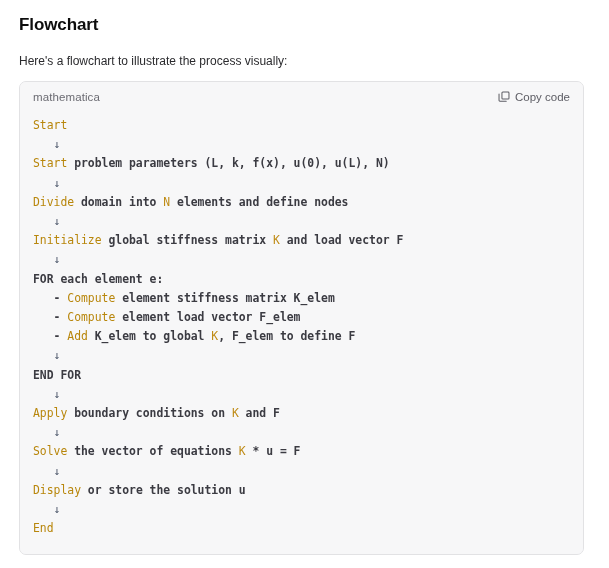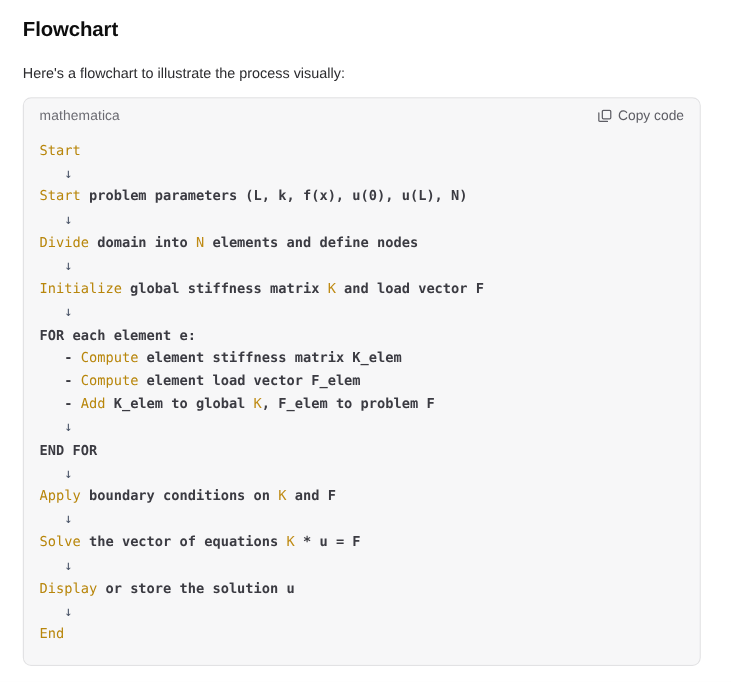--- a/index.html
+++ b/index.html
@@ -120,21 +120,21 @@
 <span><span>   </span><span class="arrow">↓</span></span>
 <span><span class="kw">Start</span><span class="plain"> problem parameters (L, k, f(x), u(0), u(L), N)</span></span>
 <span><span>   </span><span class="arrow">↓</span></span>
 <span><span class="kw">Divide</span><span class="plain"> domain into </span><span class="kw2">N</span><span class="plain"> elements and define nodes</span></span>
 <span><span>   </span><span class="arrow">↓</span></span>
 <span><span class="kw">Initialize</span><span class="plain"> global stiffness matrix </span><span class="kw2">K</span><span class="plain"> and load vector F</span></span>
 <span><span>   </span><span class="arrow">↓</span></span>
 <span><span class="plain">FOR each element e:</span></span>
 <span><span>   </span><span class="plain">- </span><span class="kw">Compute</span><span class="plain"> element stiffness matrix K_elem</span></span>
 <span><span>   </span><span class="plain">- </span><span class="kw">Compute</span><span class="plain"> element load vector F_elem</span></span>
-<span><span>   </span><span class="plain">- </span><span class="kw">Add</span><span class="plain"> K_elem to global </span><span class="kw2">K</span><span class="plain">, F_elem to problem F</span></span>
+<span><span>   </span><span class="plain">- </span><span class="kw">Add</span><span class="plain"> K_elem to global </span><span class="kw2">K</span><span class="plain">, F_elem to define F</span></span>
 <span><span>   </span><span class="arrow">↓</span></span>
 <span><span class="plain">END FOR</span></span>
 <span><span>   </span><span class="arrow">↓</span></span>
 <span><span class="kw">Apply</span><span class="plain"> boundary conditions on </span><span class="kw2">K</span><span class="plain"> and F</span></span>
 <span><span>   </span><span class="arrow">↓</span></span>
 <span><span class="kw">Solve</span><span class="plain"> the vector of equations </span><span class="kw2">K</span><span class="plain"> * u = F</span></span>
 <span><span>   </span><span class="arrow">↓</span></span>
 <span><span class="kw">Display</span><span class="plain"> or store the solution u</span></span>
 <span><span>   </span><span class="arrow">↓</span></span>
 <span><span class="kw">End</span></span></pre>

